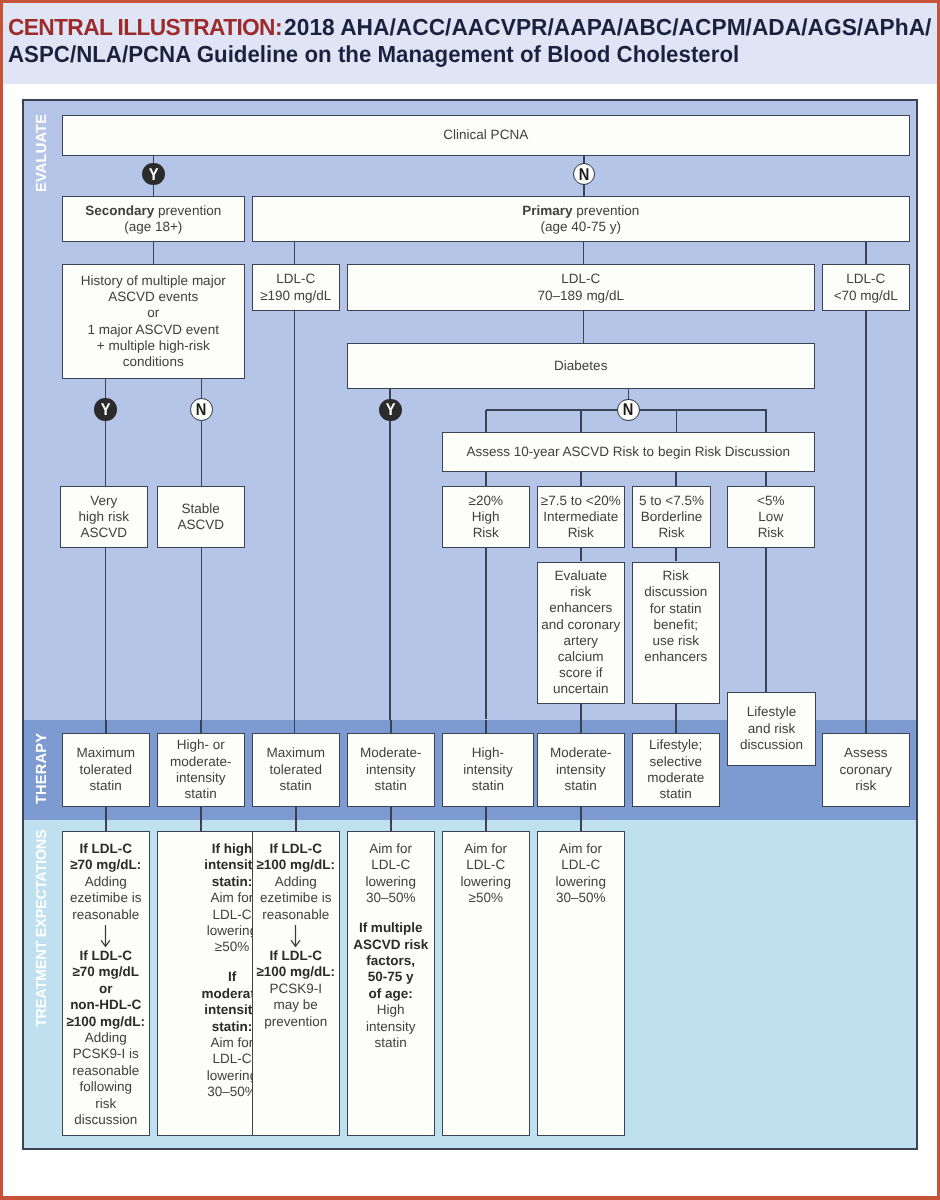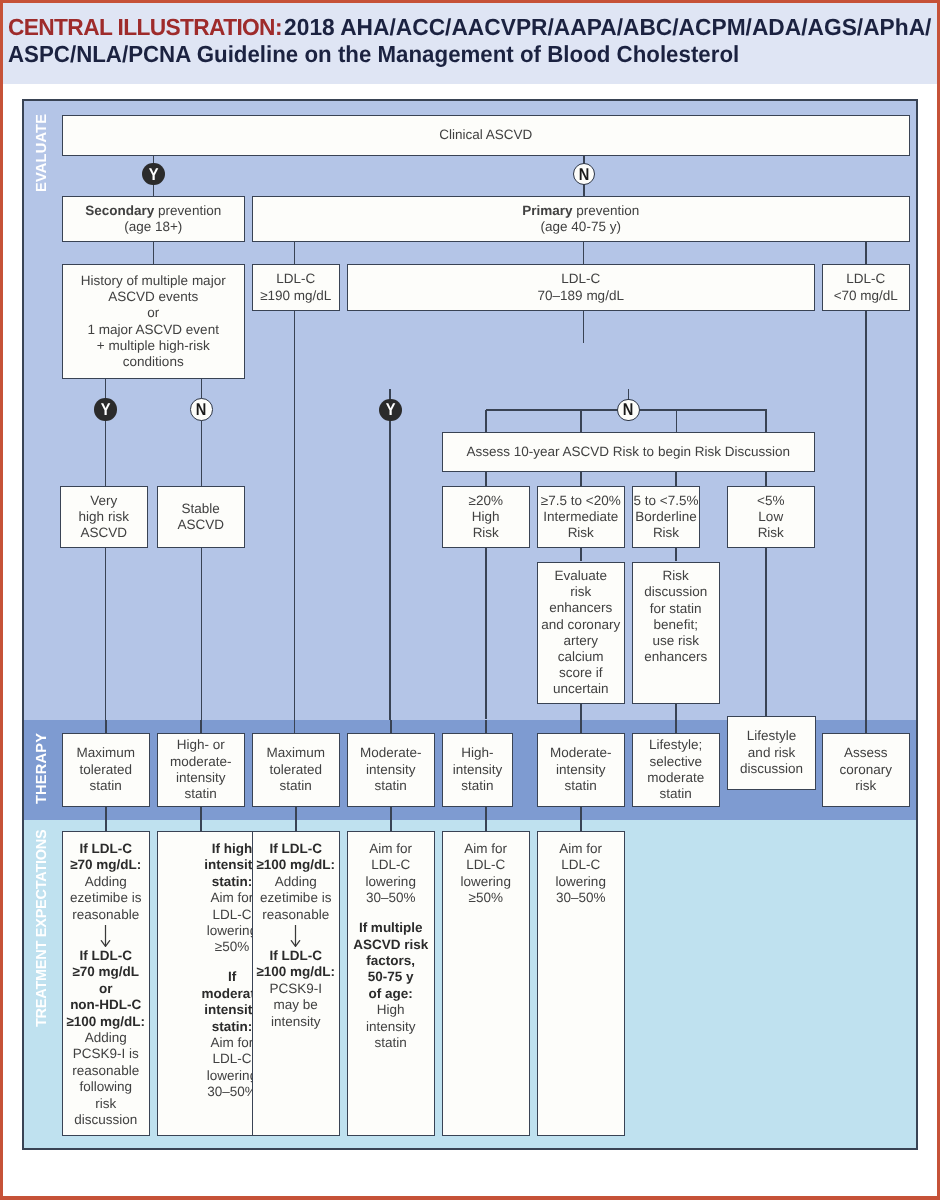--- a/index.html
+++ b/index.html
@@ -117,50 +117,51 @@
 <div class="ln" style="left:674.9px;top:719.5px;width:1.7px;height:13.5px;"></div>
 <div class="ln" style="left:765.1px;top:719.5px;width:1.7px;height:13.5px;"></div>
 <div class="ln" style="left:864.9px;top:719.5px;width:1.7px;height:13.5px;"></div>
 <div class="ln" style="left:104.9px;top:806.5px;width:1.7px;height:24px;"></div>
 <div class="ln" style="left:199.9px;top:806.5px;width:1.7px;height:24px;"></div>
 <div class="ln" style="left:294.9px;top:806.5px;width:1.7px;height:24px;"></div>
 <div class="ln" style="left:389.9px;top:806.5px;width:1.7px;height:24px;"></div>
 <div class="ln" style="left:484.9px;top:806.5px;width:1.7px;height:24px;"></div>
 <div class="ln" style="left:579.9px;top:806.5px;width:1.7px;height:24px;"></div>
 
-<div class="bx" style="left:62px;top:114.6px;width:847.5px;height:41.2px;">Clinical ASCVD</div>
+<div class="bx" style="left:62px;top:114.6px;width:847.5px;height:41.2px;">Clinical PCNA</div>
 <div class="bx" style="left:62px;top:196px;width:182.5px;height:45.7px;"><span><b>Secondary</b><span> prevention
 (age 18+)</span></span></div>
 <div class="bx" style="left:252px;top:196px;width:657.5px;height:45.7px;"><span><b>Primary</b><span> prevention
 (age 40-75 y)</span></span></div>
 <div class="bx" style="left:62px;top:264px;width:182.5px;height:115px;">History of multiple major
 ASCVD events
 or
 1 major ASCVD event
 + multiple high-risk
 conditions</div>
 <div class="bx" style="left:252px;top:264px;width:87.5px;height:47px;">LDL-C
 ≥190 mg/dL</div>
 <div class="bx" style="left:347px;top:264px;width:467.5px;height:47px;">LDL-C
 70–189 mg/dL</div>
 <div class="bx" style="left:822px;top:264px;width:87.5px;height:47px;">LDL-C
 &lt;70 mg/dL</div>
+<div class="bx" style="left:347px;top:343px;width:467.5px;height:46px;">Diabetes</div>
 <div class="bx" style="left:60px;top:485.7px;width:87.5px;height:62.3px;">Very
 high risk
 ASCVD</div>
 <div class="bx" style="left:157px;top:485.7px;width:87.5px;height:62.3px;">Stable
 ASCVD</div>
 <div class="bx" style="left:442px;top:432px;width:372.5px;height:40px;">Assess 10-year ASCVD Risk to begin Risk Discussion</div>
 <div class="bx" style="left:442px;top:486.4px;width:87.5px;height:61.2px;">≥20%
 High
 Risk</div>
 <div class="bx" style="left:537px;top:486.4px;width:87.5px;height:61.2px;">≥7.5 to &lt;20%
 Intermediate
 Risk</div>
-<div class="bx" style="left:632px;top:486.4px;width:68px;height:61.2px;">5 to &lt;7.5%
+<div class="bx" style="left:632px;top:486.4px;width:79px;height:61.2px;">5 to &lt;7.5%
 Borderline
 Risk</div>
 <div class="bx" style="left:727px;top:486.4px;width:87.5px;height:61.2px;">&lt;5%
 Low
 Risk</div>
 <div class="bx" style="left:537px;top:561.5px;width:87.5px;height:142.5px;">Evaluate
 risk
 enhancers
 and coronary
 artery
@@ -179,31 +180,31 @@
 <div class="bx" style="left:157px;top:733px;width:87.5px;height:73.5px;">High- or
 moderate-
 intensity
 statin</div>
 <div class="bx" style="left:252px;top:733px;width:87.5px;height:73.5px;">Maximum
 tolerated
 statin</div>
 <div class="bx" style="left:347px;top:733px;width:87.5px;height:73.5px;">Moderate-
 intensity
 statin</div>
-<div class="bx" style="left:442px;top:733px;width:71px;height:73.5px;">High-
+<div class="bx" style="left:442px;top:733px;width:92px;height:73.5px;">High-
 intensity
 statin</div>
 <div class="bx" style="left:537px;top:733px;width:87.5px;height:73.5px;">Moderate-
 intensity
 statin</div>
 <div class="bx" style="left:632px;top:733px;width:87.5px;height:73.5px;">Lifestyle;
 selective
 moderate
 statin</div>
-<div class="bx" style="left:727px;top:716px;width:89px;height:73.5px;">Lifestyle
+<div class="bx" style="left:727px;top:692px;width:89px;height:73.5px;">Lifestyle
 and risk
 discussion</div>
 <div class="bx" style="left:822px;top:733px;width:87.5px;height:73.5px;">Assess
 coronary
 risk</div>
 <div class="bx te" style="left:62px;top:830.5px;width:87.5px;height:305.5px;"><b>If LDL-C
 ≥70 mg/dL:</b><span>Adding
 ezetimibe is
 reasonable</span><span class="arw"><svg width="11" height="24" viewBox="0 0 11 24" aria-hidden="true">
           <path d="M5.5 1 L5.5 21.2" stroke="#3a3a3a" stroke-width="1.25" fill="none"></path>
@@ -232,21 +233,21 @@
 30–50%</span></div>
 <div class="bx te" style="left:252px;top:830.5px;width:87.5px;height:305.5px;"><b>If LDL-C
 ≥100 mg/dL:</b><span>Adding
 ezetimibe is
 reasonable</span><span class="arw"><svg width="11" height="24" viewBox="0 0 11 24" aria-hidden="true">
           <path d="M5.5 1 L5.5 21.2" stroke="#3a3a3a" stroke-width="1.25" fill="none"></path>
           <path d="M1.3 16.6 L5.5 22.4 L9.7 16.6" stroke="#3a3a3a" stroke-width="1.25" fill="none" stroke-linecap="round" stroke-linejoin="round"></path>
         </svg></span><b>If LDL-C
 ≥100 mg/dL:</b><span>PCSK9-I
 may be
-intensity</span></div>
+prevention</span></div>
 <div class="bx te" style="left:347px;top:830.5px;width:87.5px;height:305.5px;"><span>Aim for
 LDL-C
 lowering
 30–50%</span><span class="gap"></span><b>If multiple
 ASCVD risk
 factors,
 50-75 y
 of age:</b><span>High
 intensity
 statin</span></div>

